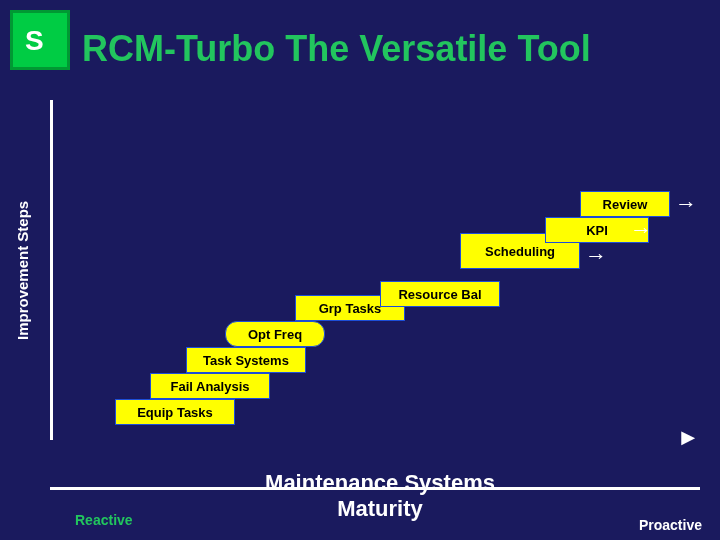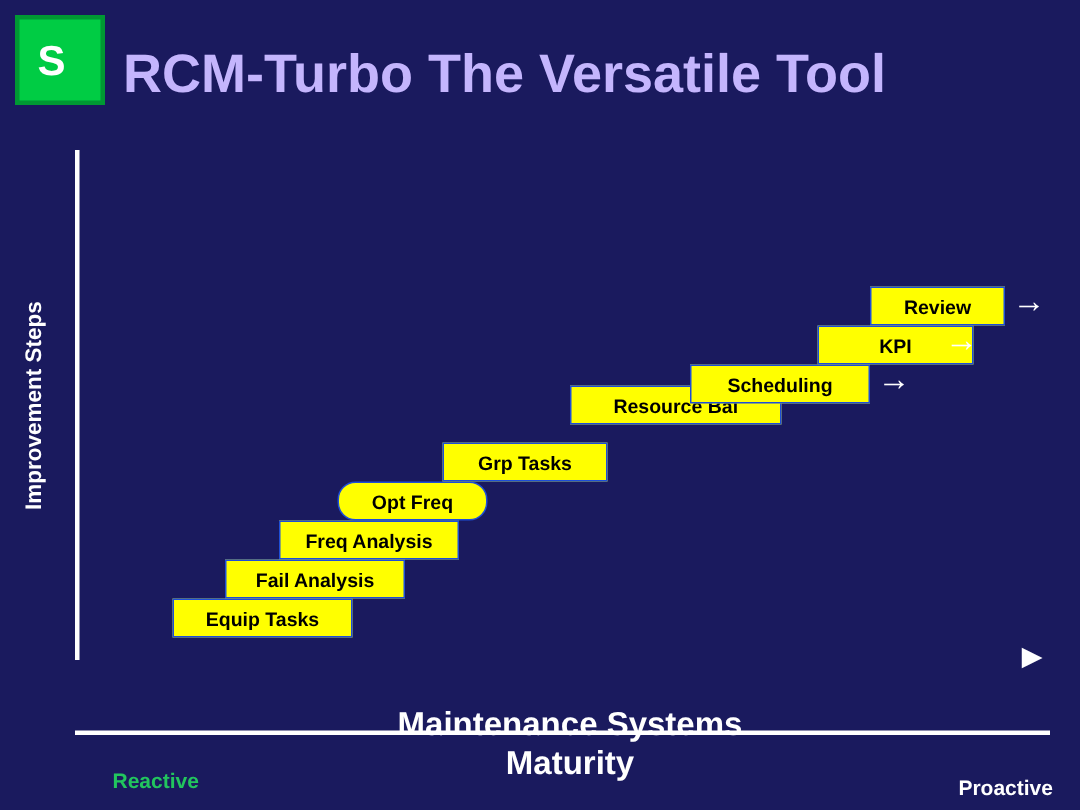--- a/index.html
+++ b/index.html
@@ -28,21 +28,21 @@
     #logo svg {
       width: 40px;
       height: 40px;
     }
 
     
     #title {
       position: absolute;
       top: 28px;
       left: 82px;
-      color: #c4b5fd;
+      color: #22c55e;
       font-size: 36px;
       font-weight: bold;
       white-space: nowrap;
     }
 
     
     #y-axis-label {
       position: absolute;
       left: 14px;
       top: 110px;
@@ -146,25 +146,25 @@
 <div id="title">RCM-Turbo The Versatile Tool</div>
 
 <div id="y-axis-label">Improvement Steps</div>
 
 <div id="chart">
     <svg style="position: absolute; left: 0px; top: 0px; width: 650px; height: 380px; z-index: -1;"></svg>
 
   <div id="steps-container">
       <div class="step" style="left: 65px; bottom: 55px; width: 120px; height: 26px; position: absolute;">Equip Tasks</div>
       <div class="step" style="left: 100px; bottom: 81px; width: 120px; height: 26px; position: absolute;">Fail Analysis</div>
-      <div class="step" style="left: 136px; bottom: 107px; width: 120px; height: 26px; position: absolute;">Freq Analysis</div>
+      <div class="step" style="left: 136px; bottom: 107px; width: 120px; height: 26px; position: absolute;">Task Systems</div>
       <div class="step" style="left: 175px; bottom: 133px; width: 100px; height: 26px; position: absolute; border-radius: 12px;">Opt Freq</div>
       <div class="step" style="left: 245px; bottom: 159px; width: 110px; height: 26px; position: absolute;">Grp Tasks</div>
-      <div class="step" style="left: 330px; bottom: 197px; width: 141px; height: 26px; position: absolute;">Resource Bal</div>
-      <div class="step" style="left: 410px; bottom: 211px; width: 120px; height: 26px; position: absolute; margin-top: 44px;">Scheduling</div>
+      <div class="step" style="left: 330px; bottom: 173px; width: 120px; height: 26px; position: absolute;">Resource Bal</div>
+      <div class="step" style="left: 410px; bottom: 211px; width: 120px; height: 36px; position: absolute; margin-top: 44px;">Scheduling</div>
       <div class="step" style="left: 495px; bottom: 237px; width: 104px; height: 26px; position: absolute;">KPI</div>
       <div class="step" style="left: 530px; bottom: 263px; width: 90px; height: 26px; position: absolute;">Review</div>
       <div style="position: absolute; color: white; font-size: 22px; left: 625px; bottom: 266px;">→</div>
       <div style="position: absolute; color: white; font-size: 22px; left: 580px; bottom: 240px;">→</div>
       <div style="position: absolute; color: white; font-size: 22px; left: 535px; bottom: 214px;">→</div>
     </div>
 
   <div id="arrows-container"></div>
 
 </div>

